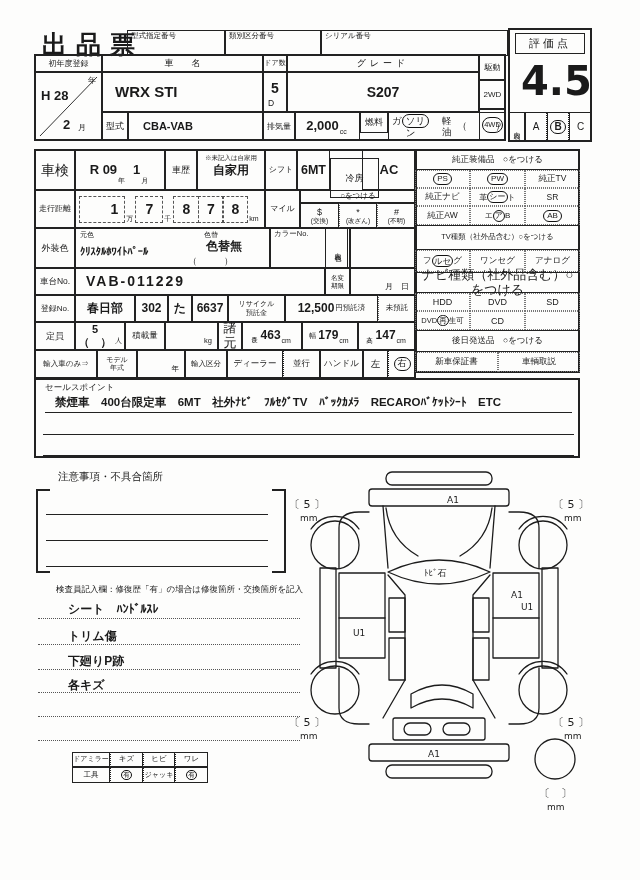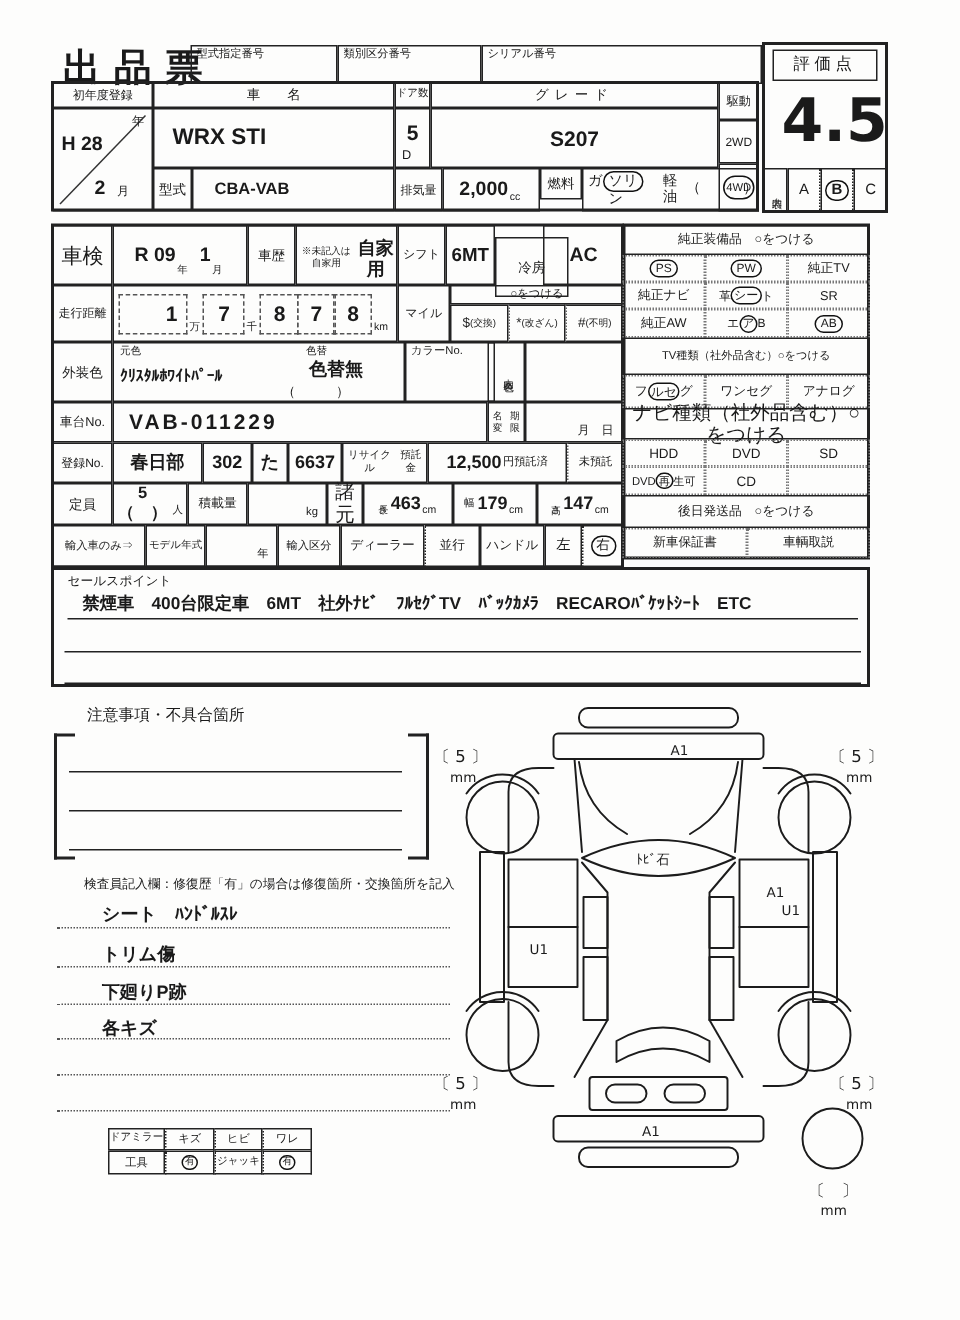--- a/index.html
+++ b/index.html
@@ -1,20 +1,20 @@
 <!DOCTYPE html>
 <html><head>
 <meta charset="utf-8">
 <style>
   html,body{margin:0;padding:0}
   body{width:640px;height:880px;position:relative;background:#fdfdfc;color:#1a1a1a;
        font-family:"Liberation Sans",sans-serif;overflow:hidden}
   .c{position:absolute;box-sizing:border-box;border:1px solid #222;display:flex;
      align-items:center;justify-content:center;text-align:center;line-height:1.15;background:transparent}
-  .col{flex-direction:row}
+  .col{flex-direction:column}
   .b2{border-width:2px}
   .nb{border:none}
   .left{justify-content:flex-start}
   .val{font-weight:600}
   .corner{position:absolute;top:1px;left:3px;font-size:7.5px;white-space:nowrap}
   .vert{writing-mode:vertical-rl;text-orientation:upright;letter-spacing:1px}
   .circ{display:inline-block;border:1.6px solid #111;border-radius:40px;padding:0 3px;line-height:1.25}
   .dbox{display:inline-flex;align-items:center;justify-content:center;height:25px;width:24px;
         border:1.5px dashed #555;font-size:14px;font-weight:600}
   .unit{font-size:7px;align-self:flex-end;margin:0 2px 4px 1px}
@@ -153,21 +153,21 @@
   </div>
 
 <div class="c" style="left:35px;top:228px;width:40px;height:40px;font-size:9px">外装色</div>
 <div class="c" style="left:75px;top:228px;width:195px;height:40px">
   <span style="position:absolute;top:2px;left:4px;font-size:7px">元色</span>
   <span class="val" style="position:absolute;top:16px;left:4px;font-size:10.5px">ｸﾘｽﾀﾙﾎﾜｲﾄﾊﾟｰﾙ</span>
   <span style="position:absolute;top:2px;left:128px;font-size:7px">色替</span>
   <span class="val" style="position:absolute;top:11px;left:130px;font-size:12px">色替無</span>
   <span style="position:absolute;bottom:1px;left:112px;font-size:9px">（　　　）</span>
   </div>
-<div class="c left" style="left:270px;top:228px;width:60px;height:40px">
+<div class="c left" style="left:270px;top:228px;width:78px;height:40px">
   <span class="corner">カラーNo.</span>
   </div>
 <div class="c" style="left:325px;top:228px;width:25px;height:40px;font-size:7px">
   <span class="vert">内装色</span>
   </div>
 <div class="c" style="left:350px;top:228px;width:66px;height:40px"></div>
 
 <div class="c" style="left:35px;top:268px;width:40px;height:27px;font-size:8.5px">車台No.</div>
 <div class="c left" style="left:75px;top:268px;width:250px;height:27px;font-size:14px;letter-spacing:2px;padding-left:10px">
   <span class="val">VAB-011229</span>

